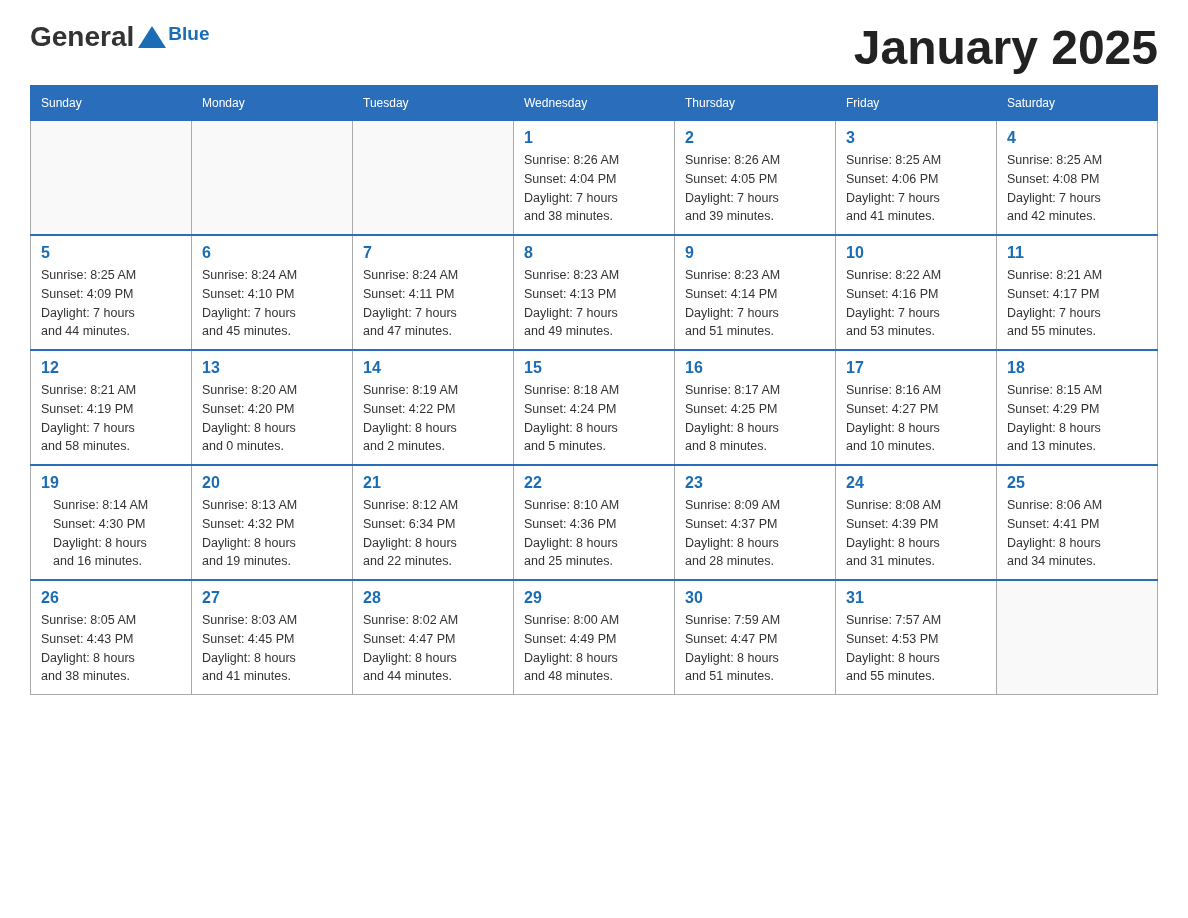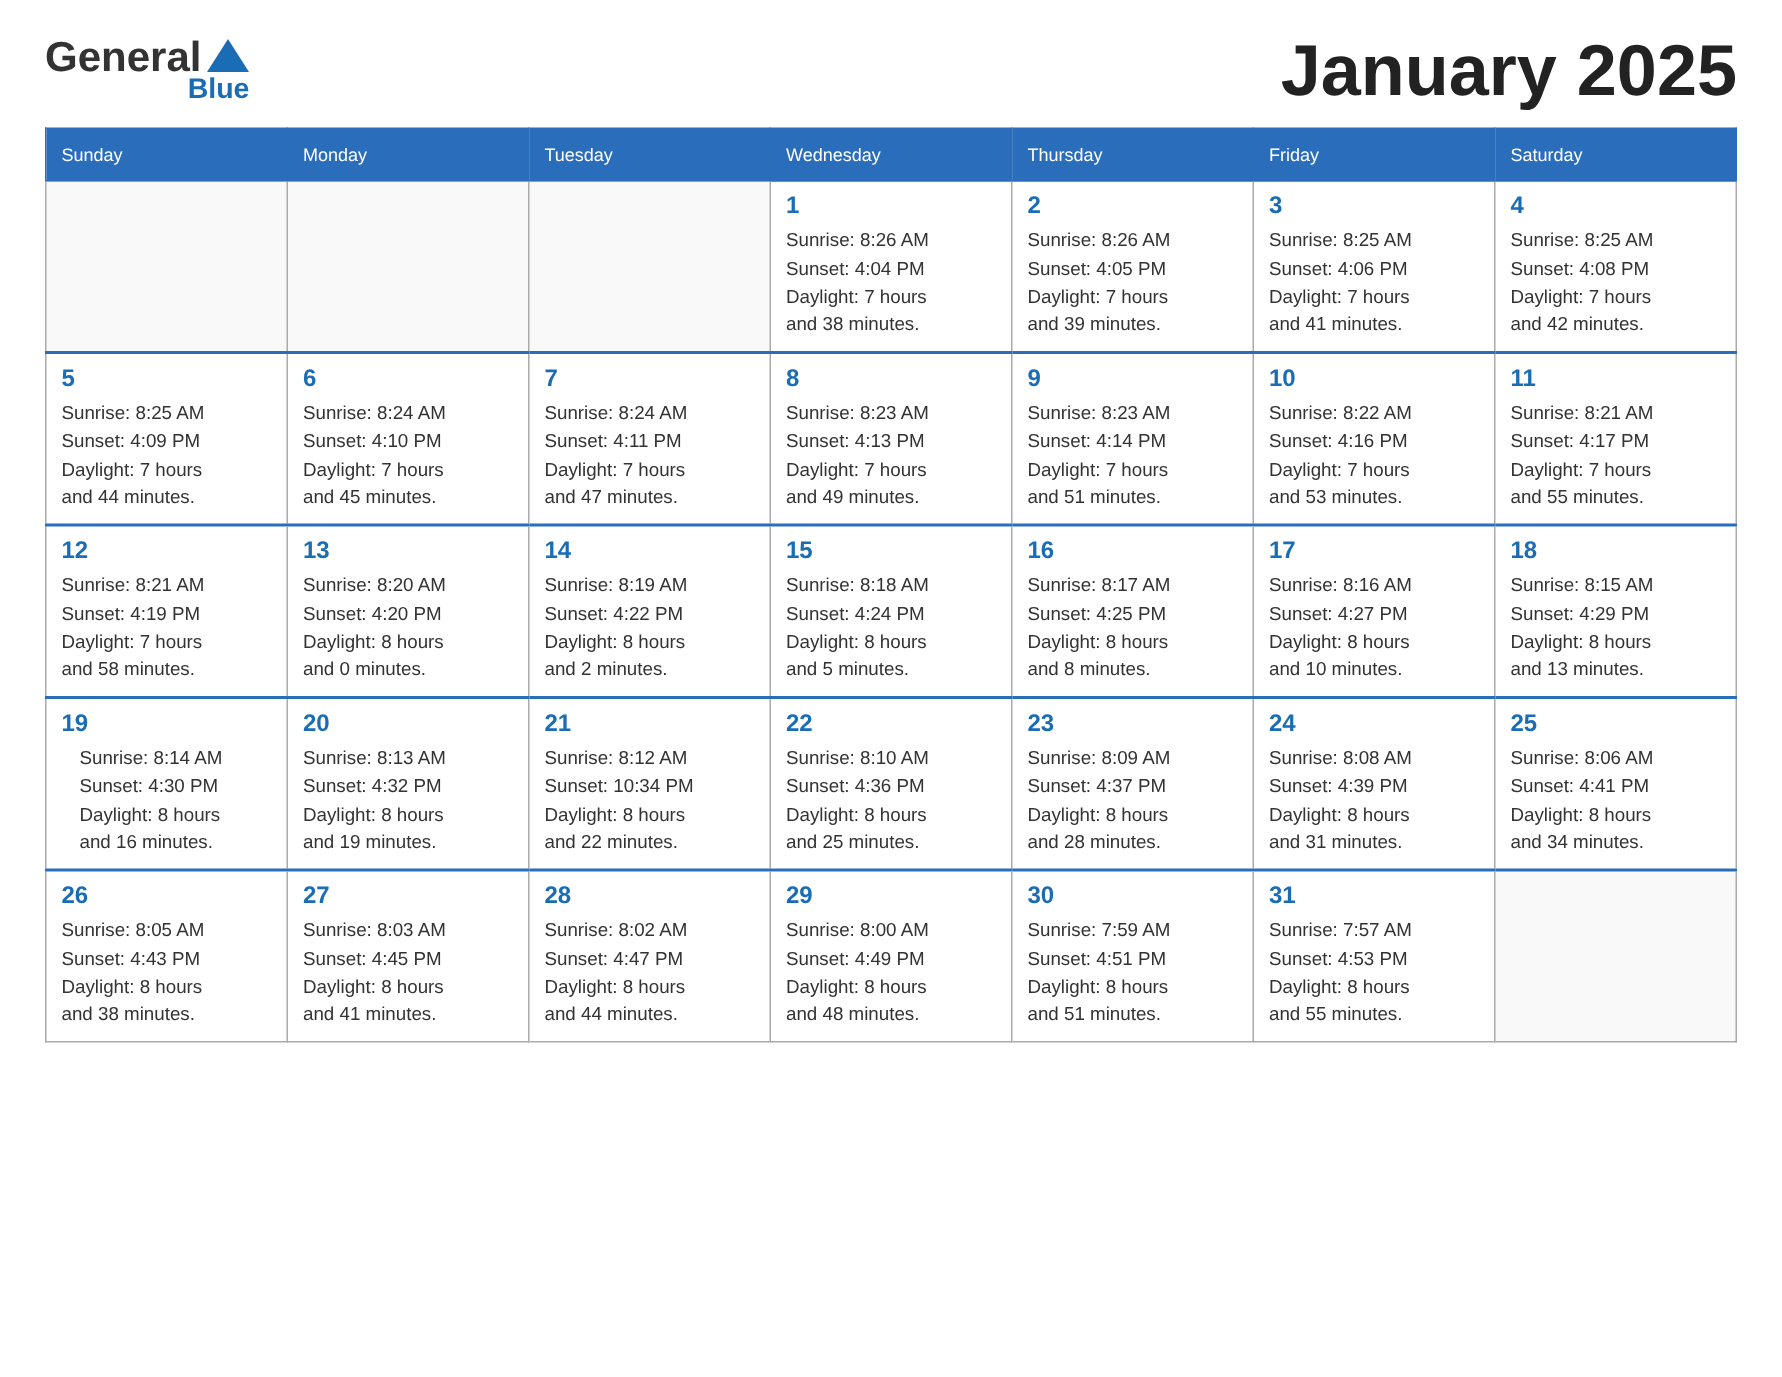--- a/index.html
+++ b/index.html
@@ -84,21 +84,21 @@
     }
     tr:not(:last-child) td {
       border-bottom: 2px solid #2a6ebb;
     }
   </style>
 </head>
 <body>
 
 <div class="header">
   <div class="logo">
-    <div style="display:flex; flex-direction:column; align-items:flex-end;">
+    <div style="display:flex; flex-direction:row; align-items:center;">
       <div style="display:flex; align-items:center;">
         <span class="logo-text-general">General</span>
         <div style="margin-left:4px; margin-top:4px;">
           <svg width="28" height="26" viewBox="0 0 28 26">
             <polygon points="14,2 28,24 0,24" fill="#1a6db5"></polygon>
           </svg>
         </div>
       </div>
       <span class="logo-text-blue" style="margin-top:-6px; margin-left:2px;">Blue</span>
     </div>
@@ -267,21 +267,21 @@
         <td>
           <span class="day-number">20</span>
           <div class="day-info" style="white-space: pre-line;">Sunrise: 8:13 AM
 Sunset: 4:32 PM
 Daylight: 8 hours
 and 19 minutes.</div>
         </td>
         <td>
           <span class="day-number">21</span>
           <div class="day-info" style="white-space: pre-line;">Sunrise: 8:12 AM
-Sunset: 10:34 PM
+Sunset: 6:34 PM
 Daylight: 8 hours
 and 22 minutes.</div>
         </td>
         <td>
           <span class="day-number">22</span>
           <div class="day-info" style="white-space: pre-line;">Sunrise: 8:10 AM
 Sunset: 4:36 PM
 Daylight: 8 hours
 and 25 minutes.</div>
         </td>
@@ -332,21 +332,21 @@
         <td>
           <span class="day-number">29</span>
           <div class="day-info" style="white-space: pre-line;">Sunrise: 8:00 AM
 Sunset: 4:49 PM
 Daylight: 8 hours
 and 48 minutes.</div>
         </td>
         <td>
           <span class="day-number">30</span>
           <div class="day-info" style="white-space: pre-line;">Sunrise: 7:59 AM
-Sunset: 4:51 PM
+Sunset: 4:47 PM
 Daylight: 8 hours
 and 51 minutes.</div>
         </td>
         <td>
           <span class="day-number">31</span>
           <div class="day-info" style="white-space: pre-line;">Sunrise: 7:57 AM
 Sunset: 4:53 PM
 Daylight: 8 hours
 and 55 minutes.</div>
         </td>

